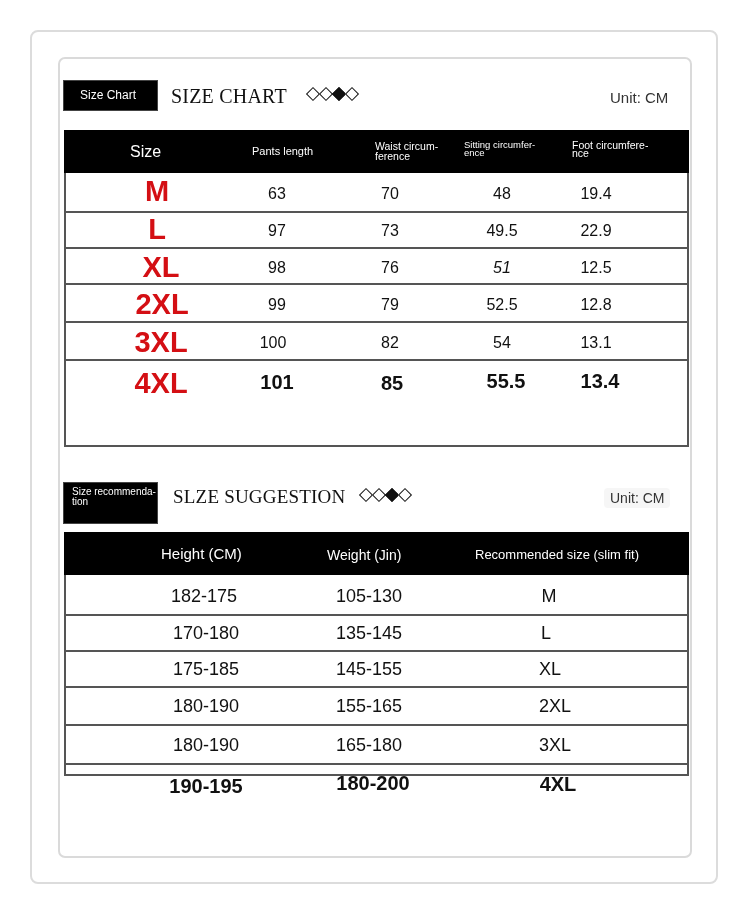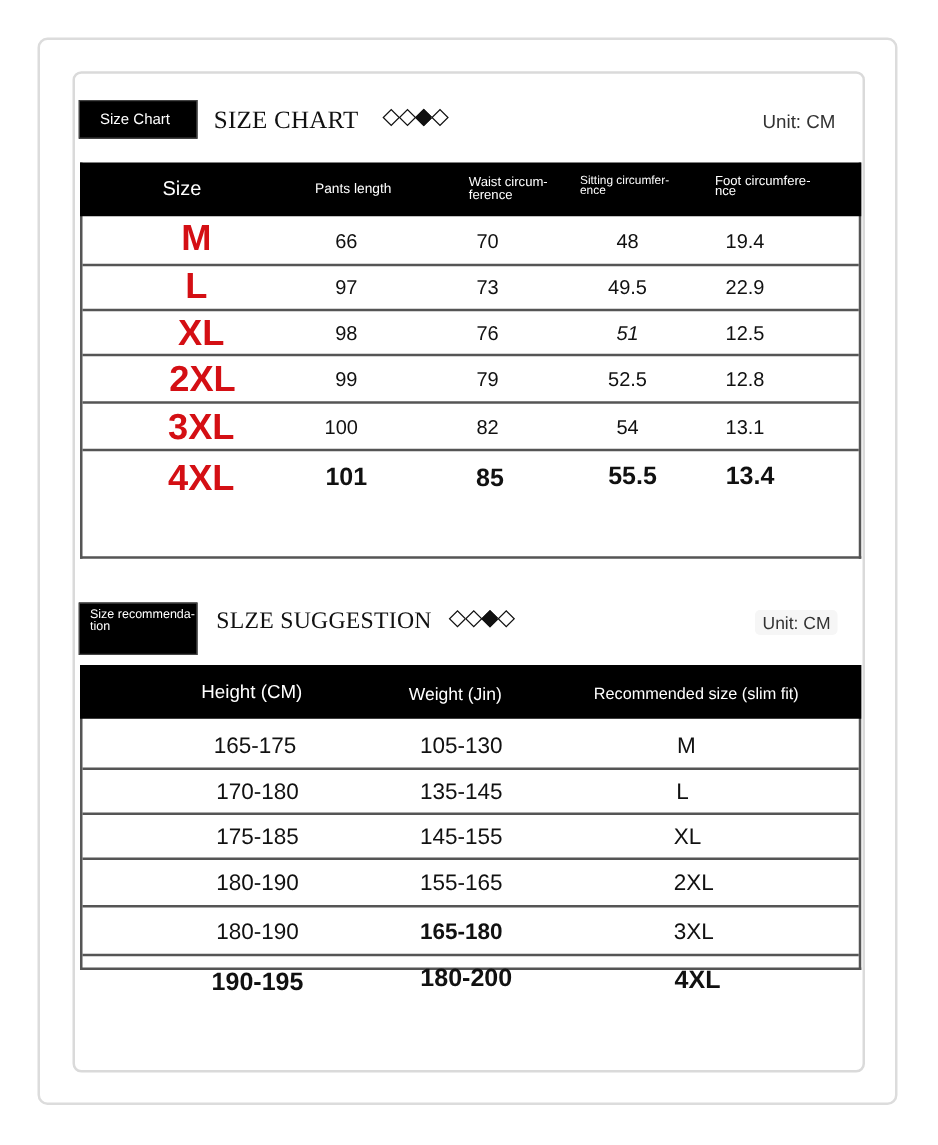--- a/index.html
+++ b/index.html
@@ -102,21 +102,21 @@
   </div>
 
   <div class="row-line" style="top:81px;"></div>
   <div class="row-line" style="top:117px;"></div>
   <div class="row-line" style="top:153px;"></div>
   <div class="row-line" style="top:191px;"></div>
   <div class="row-line" style="top:229px;"></div>
 
   <div>
     <div class="cell size-cell" style="left:91px; top:45px;">M</div>
-    <div class="cell val-cell" style="left:211px; top:55px;">66</div>
+    <div class="cell val-cell" style="left:211px; top:55px;">63</div>
     <div class="cell val-cell" style="left:324px; top:55px;">70</div>
     <div class="cell val-cell" style="left:436px; top:55px;">48</div>
     <div class="cell val-cell" style="left:530px; top:55px;">19.4</div>
   </div>
 
   <div>
     <div class="cell size-cell" style="left:91px; top:83px;">L</div>
     <div class="cell val-cell" style="left:211px; top:92px;">97</div>
     <div class="cell val-cell" style="left:324px; top:92px;">73</div>
     <div class="cell val-cell" style="left:436px; top:92px;">49.5</div>
@@ -176,42 +176,42 @@
     <div class="th" style="left:411px; top:15px; font-size:13px;">Recommended size (slim fit)</div>
   </div>
 
   <div class="row-line" style="top:82px;"></div>
   <div class="row-line" style="top:118px;"></div>
   <div class="row-line" style="top:154px;"></div>
   <div class="row-line" style="top:192px;"></div>
   <div class="row-line" style="top:231px;"></div>
 
   <div>
-    <div class="cell tbl2-cell" style="left:138px; top:54px;">165-175</div>
+    <div class="cell tbl2-cell" style="left:138px; top:54px;">182-175</div>
     <div class="cell tbl2-cell" style="left:303px; top:54px;">105-130</div>
     <div class="cell tbl2-cell" style="left:483px; top:54px;">M</div>
   </div>
   <div>
     <div class="cell tbl2-cell" style="left:140px; top:91px;">170-180</div>
     <div class="cell tbl2-cell" style="left:303px; top:91px;">135-145</div>
     <div class="cell tbl2-cell" style="left:480px; top:91px;">L</div>
   </div>
   <div>
     <div class="cell tbl2-cell" style="left:140px; top:127px;">175-185</div>
     <div class="cell tbl2-cell" style="left:303px; top:127px;">145-155</div>
     <div class="cell tbl2-cell" style="left:484px; top:127px;">XL</div>
   </div>
   <div>
     <div class="cell tbl2-cell" style="left:140px; top:164px;">180-190</div>
     <div class="cell tbl2-cell" style="left:303px; top:164px;">155-165</div>
     <div class="cell tbl2-cell" style="left:489px; top:164px;">2XL</div>
   </div>
   <div>
     <div class="cell tbl2-cell" style="left:140px; top:203px;">180-190</div>
-    <div class="cell tbl2-cell" style="left:303px; top:203px;font-weight:bold;">165-180</div>
+    <div class="cell tbl2-cell" style="left:303px; top:203px;">165-180</div>
     <div class="cell tbl2-cell" style="left:489px; top:203px;">3XL</div>
   </div>
   <div>
     <div class="cell tbl2-cell bold" style="left:140px; top:243px;">190-195</div>
     <div class="cell tbl2-cell bold" style="left:307px; top:240px;">180-200</div>
     <div class="cell tbl2-cell bold" style="left:492px; top:241px;">4XL</div>
   </div>
 </div>
 
 </body></html>

